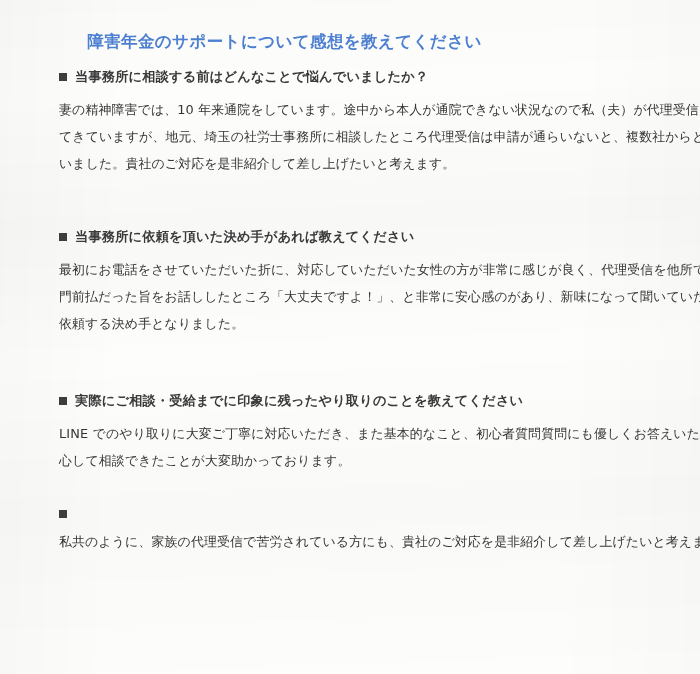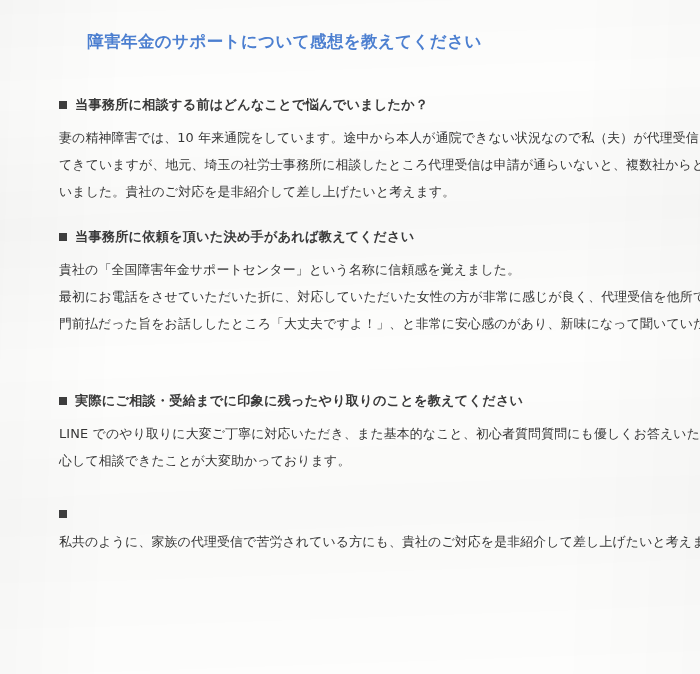--- a/index.html
+++ b/index.html
@@ -88,21 +88,21 @@
     align-items: center;
     gap: 7px;
     white-space: nowrap;
   }
   .checkbox-glyph {
     font-size: 13.5px;
     line-height: 1;
     color: #333;
   }
   
-  #block-0 { top: 96px; }
+  #block-0 { top: 68px; }
   #block-1 { top: 228px; }
   #block-2 { top: 392px; }
   #block-3 { top: 505px; }
   #block-4 { top: 606px; }
 </style>
 </head>
 <body>
 
 <div class="sheet">
 
@@ -121,23 +121,23 @@
       <p>いました。貴社のご対応を是非紹介して差し上げたいと考えます。</p>
     </div>
   </div>
 
   <div class="qa-block" id="block-1">
     <div class="question">
       <span class="q-marker"></span>
       <span>当事務所に依頼を頂いた決め手があれば教えてください</span>
     </div>
     <div class="answer">
-      <p>貴社の「全国障害年金サポートセンター」という名称に信頼感を覚えました。</p>
       <p>最初にお電話をさせていただいた折に、対応していただいた女性の方が非常に感じが良く、代理受信を他所で断られ</p>
       <p>門前払だった旨をお話ししたところ「大丈夫ですよ！」、と非常に安心感のがあり、新味になって聞いていただいたことが</p>
+      <p>依頼する決め手となりました。</p>
     </div>
   </div>
 
   <div class="qa-block" id="block-2">
     <div class="question">
       <span class="q-marker"></span>
       <span>実際にご相談・受給までに印象に残ったやり取りのことを教えてください</span>
     </div>
     <div class="answer">
       <p>LINE でのやり取りに大変ご丁寧に対応いただき、また基本的なこと、初心者質問質問にも優しくお答えいただき、安</p>

